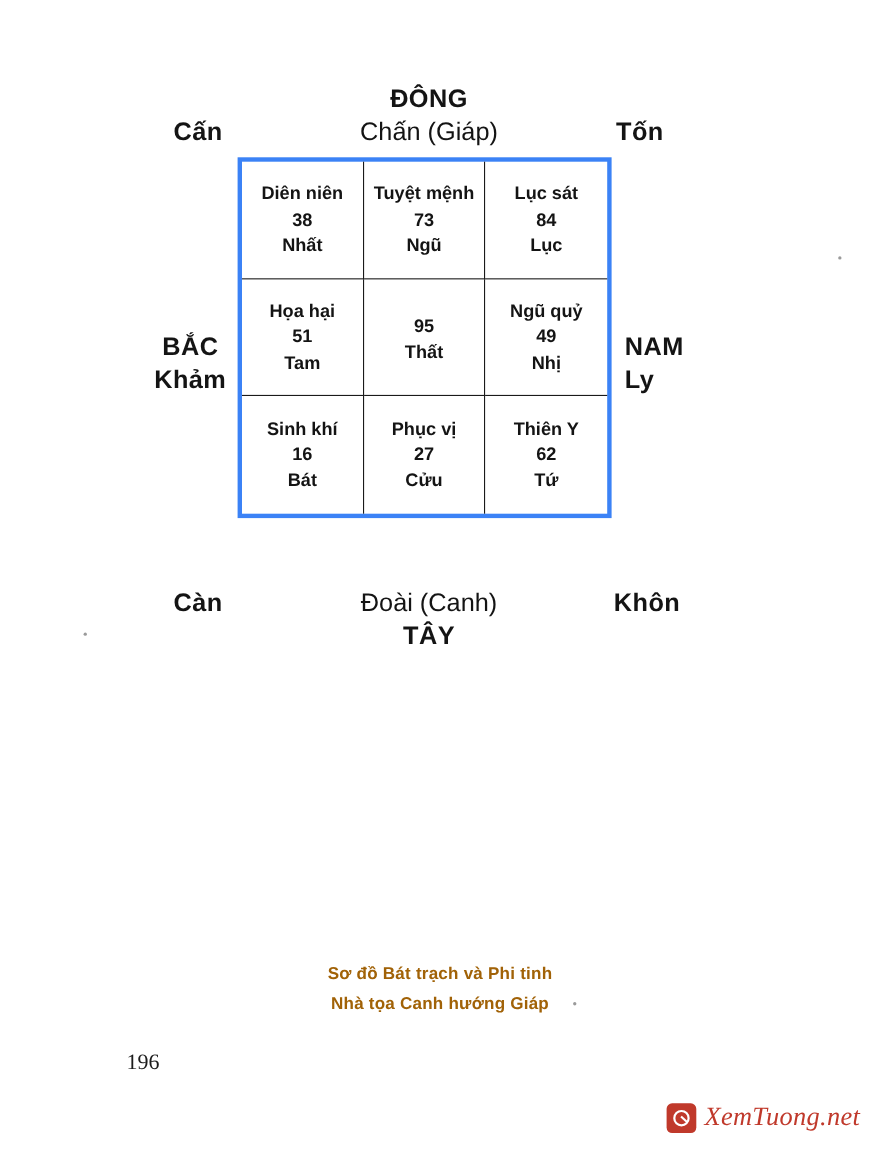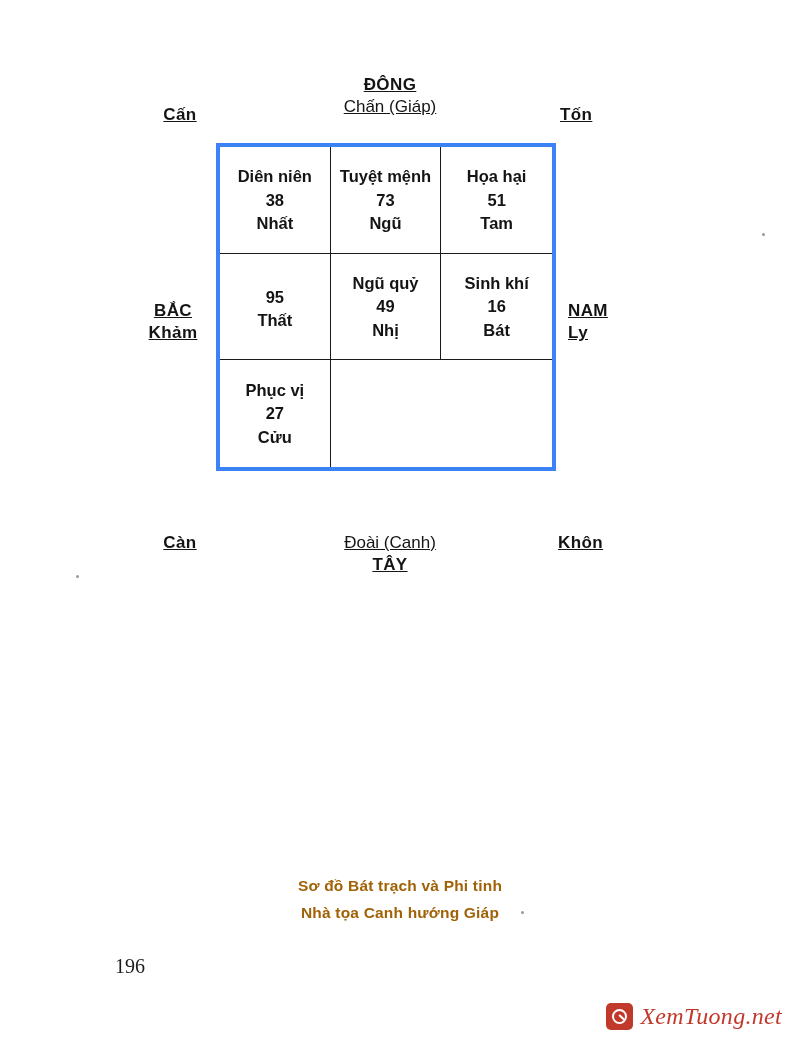--- a/index.html
+++ b/index.html
@@ -23,24 +23,23 @@
     top: 0;
     width: 800px;
     height: 620px;
   }
 
   
   .dir {
     position: absolute;
     text-align: center;
     white-space: nowrap;
-    font-size: 17px;
+    font-size: 23px;
     line-height: 1.32;
     color: #141414;
-    text-decoration: underline;
   }
   .dir .bold {
     font-weight: bold;
     letter-spacing: .4px;
   }
 
   #dir-top      { left: 250px; top: 74px;  width: 280px; }
   #dir-bottom   { left: 250px; top: 532px; width: 280px; }
   #dir-left     { left: 128px; top: 300px; width: 90px;  text-align: center; }
   #dir-right    { left: 568px; top: 300px; width: 95px;  text-align: left; }
@@ -207,20 +206,25 @@
     <div class="cell">
       <div class="l1">Diên niên</div>
       <div class="l2">38</div>
       <div class="l3">Nhất</div>
     </div>
     <div class="cell">
       <div class="l1">Tuyệt mệnh</div>
       <div class="l2">73</div>
       <div class="l3">Ngũ</div>
     </div>
+    <div class="cell">
+      <div class="l1">Lục sát</div>
+      <div class="l2">84</div>
+      <div class="l3">Lục</div>
+    </div>
 
     <div class="cell">
       <div class="l1">Họa hại</div>
       <div class="l2">51</div>
       <div class="l3">Tam</div>
     </div>
     <div class="cell empty-line">
       <div class="l1"></div>
       <div class="l2">95</div>
       <div class="l3">Thất</div>
@@ -234,20 +238,25 @@
     <div class="cell">
       <div class="l1">Sinh khí</div>
       <div class="l2">16</div>
       <div class="l3">Bát</div>
     </div>
     <div class="cell">
       <div class="l1">Phục vị</div>
       <div class="l2">27</div>
       <div class="l3">Cửu</div>
     </div>
+    <div class="cell">
+      <div class="l1">Thiên Y</div>
+      <div class="l2">62</div>
+      <div class="l3">Tứ</div>
+    </div>
   </div>
 </div>
 
 <div id="caption">
   <div>Sơ đồ Bát trạch và Phi tinh</div>
   <div>Nhà tọa Canh hướng Giáp</div>
 </div>
 
 <div id="page-number">196</div>
 

